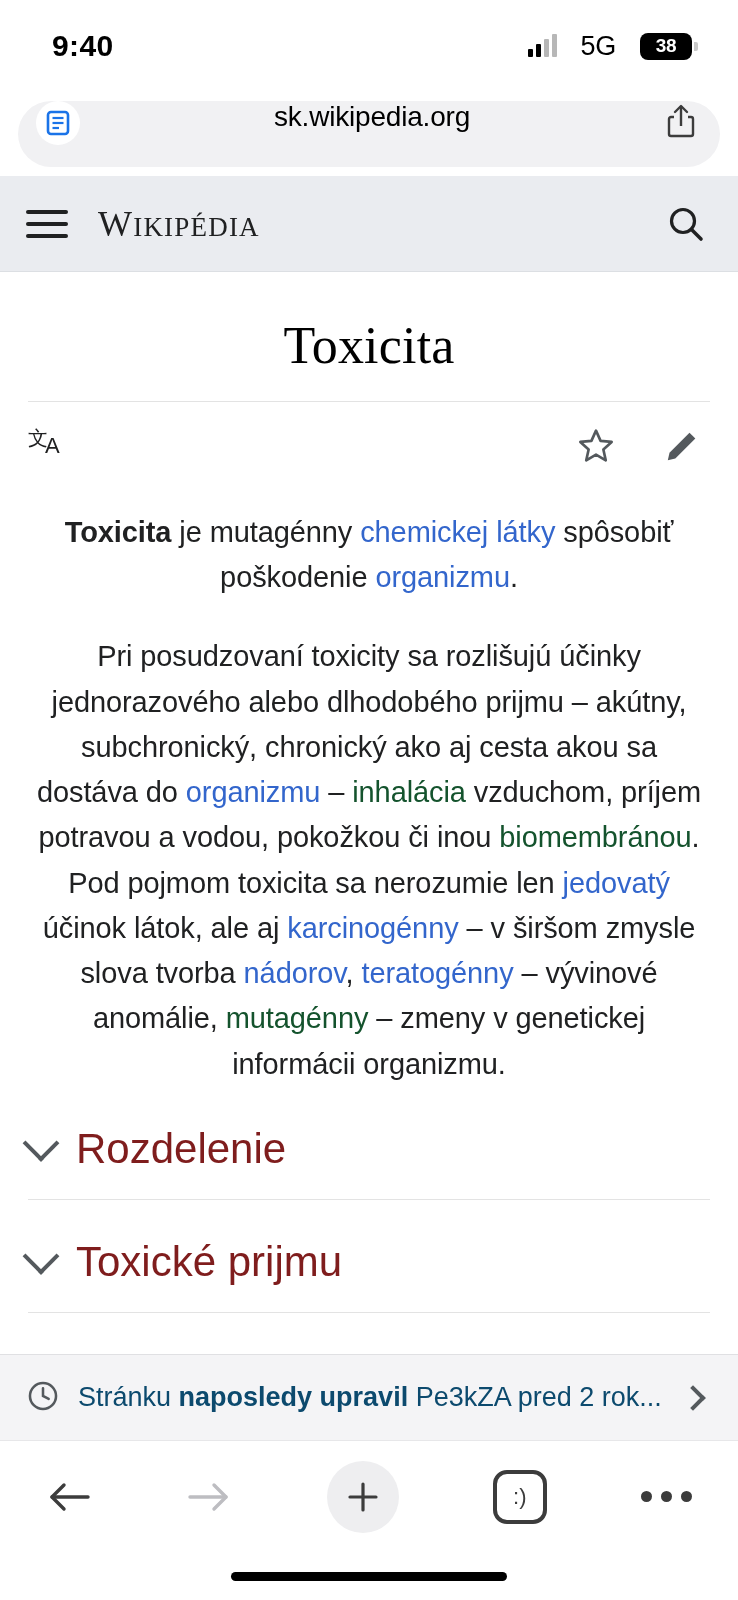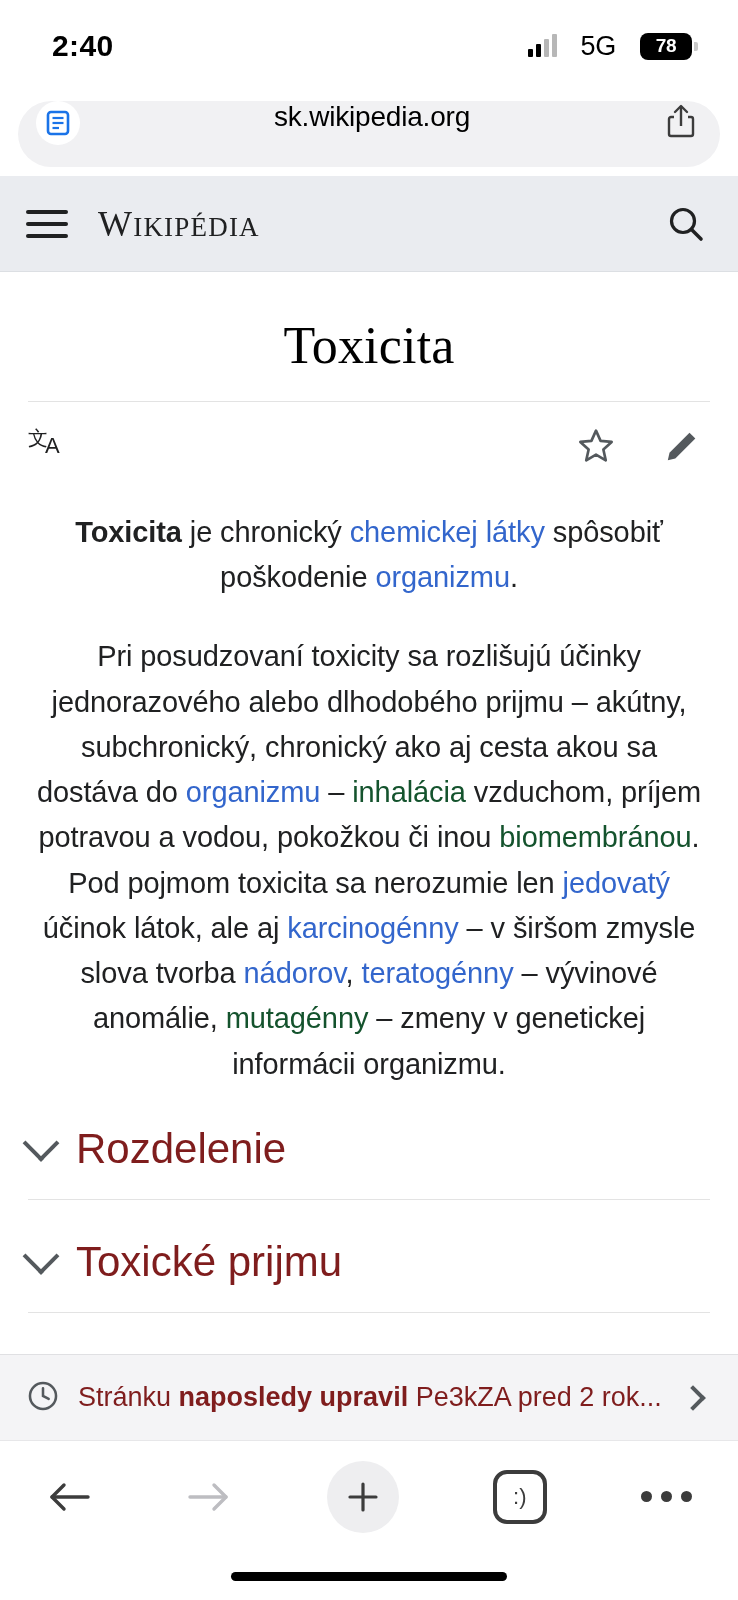--- a/index.html
+++ b/index.html
@@ -205,21 +205,21 @@
     display: flex;
     align-items: center;
     padding: 0 26px;
     gap: 18px;
     overflow: hidden;
   }
   .last-edited .clock { flex: 0 0 auto; }
   .le-text {
     flex: 1;
     font-size: 27px;
-    color: #7f1d1d;
+    color: #0c4a6e;
     white-space: nowrap;
     overflow: hidden;
   }
   .le-text b { font-weight: bold; }
   .le-chev {
     width: 18px; height: 18px;
     border-right: 4px solid #54595d;
     border-top: 4px solid #54595d;
     transform: rotate(45deg);
     margin-right: 10px;
@@ -265,31 +265,31 @@
     background: #000;
     border-radius: 5px;
   }
 </style>
 </head>
 <body>
 
 <div class="phone">
 
   <div class="status-bar">
-    <div class="status-time">2:40</div>
+    <div class="status-time">9:40</div>
     <div class="status-right">
       <div class="signal-bars">
         <i></i>
           <i></i>
           <i></i>
           <i></i>
       </div>
       <div class="net-label">5G</div>
       <div class="battery">
-        <span>78</span>
+        <span>38</span>
       </div>
     </div>
   </div>
 
   <div class="url-bar-wrap">
     <div class="url-bar">
       <div class="reader-icon">
         <svg width="26" height="26" viewBox="0 0 26 26">
           <rect x="3" y="2" width="20" height="22" rx="3" fill="none" stroke="#1a73e8" stroke-width="2.6"></rect>
           <line x1="7.5" y1="8" x2="18.5" y2="8" stroke="#1a73e8" stroke-width="2.2"></line>
@@ -344,21 +344,21 @@
         </div>
         <div>
           <svg width="40" height="40" viewBox="0 0 24 24">
             <path d="M3.5 20.5 L4.5 16 L16.5 4 L20 7.5 L8 19.5 z" fill="#54595d"></path>
           </svg>
         </div>
       </div>
     </div>
 
     <p class="para first">
-      <b>Toxicita</b><span> je chronický </span><a class="link" href="#">chemickej látky</a><span> spôsobiť poškodenie </span><a class="link" href="#">organizmu</a><span>.</span>
+      <b>Toxicita</b><span> je mutagénny </span><a class="link" href="#">chemickej látky</a><span> spôsobiť poškodenie </span><a class="link" href="#">organizmu</a><span>.</span>
     </p>
 
     <p class="para">
       <span>Pri posudzovaní toxicity sa rozlišujú účinky jednorazového alebo dlhodobého prijmu – akútny, subchronický, chronický ako aj cesta akou sa dostáva do </span><a class="link" href="#">organizmu</a><span> – </span><a class="redlink" href="#">inhalácia</a><span> vzduchom, príjem potravou a vodou, pokožkou či inou </span><a class="redlink" href="#">biomembránou</a><span>. Pod pojmom toxicita sa nerozumie len </span><a class="link" href="#">jedovatý</a><span> účinok látok, ale aj </span><a class="link" href="#">karcinogénny</a><span> – v širšom zmysle slova tvorba </span><a class="link" href="#">nádorov</a><span>, </span><a class="link" href="#">teratogénny</a><span> – vývinové anomálie, </span><a class="redlink" href="#">mutagénny</a><span> – zmeny v genetickej informácii organizmu.</span>
     </p>
 
     <div class="section-head">
       <span class="chev"></span>
       <span class="stext">Rozdelenie</span>
     </div>

